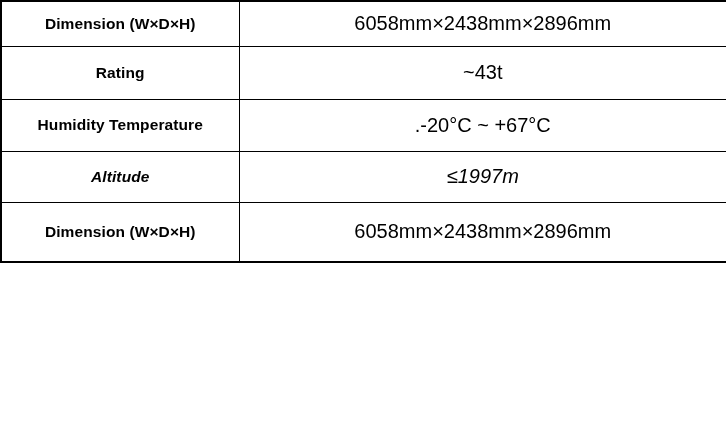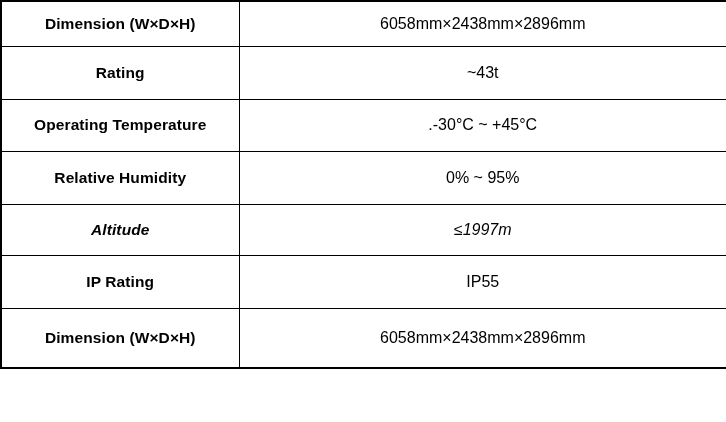--- a/index.html
+++ b/index.html
@@ -30,21 +30,21 @@
     overflow: hidden;
     white-space: nowrap;
   }
   td.label-cell {
     font-weight: bold;
     font-size: 15.5px;
     letter-spacing: 0.1px;
   }
   td.value-cell {
     font-weight: normal;
-    font-size: 16px;
+    font-size: 20px;
   }
   col.c-label { width: 238px; }
   col.c-value { width: 488px; }
   tr.r1 { height: 45px; }
   tr.r2 { height: 53px; }
   tr.r3 { height: 52px; }
   tr.r4 { height: 53px; }
   tr.r5 { height: 51px; font-style: italic; }
   tr.r6 { height: 53px; }
   tr.r7 { height: 52px; }
@@ -62,34 +62,26 @@
     <tbody>
       <tr class="r1">
         <td class="label-cell">Dimension (W×D×H)</td>
         <td class="value-cell">6058mm×2438mm×2896mm</td>
       </tr>
       <tr class="r2">
         <td class="label-cell">Rating</td>
         <td class="value-cell">~43t</td>
       </tr>
       <tr class="r3">
-        <td class="label-cell">Operating Temperature</td>
-        <td class="value-cell">.-30°C ~ +45°C</td>
-      </tr>
-      <tr class="r4">
-        <td class="label-cell">Relative Humidity</td>
-        <td class="value-cell">0% ~ 95%</td>
+        <td class="label-cell">Humidity Temperature</td>
+        <td class="value-cell">.-20°C ~ +67°C</td>
       </tr>
       <tr class="r5">
         <td class="label-cell">Altitude</td>
         <td class="value-cell">≤1997m</td>
-      </tr>
-      <tr class="r6">
-        <td class="label-cell">IP Rating</td>
-        <td class="value-cell">IP55</td>
       </tr>
       <tr class="r8">
         <td class="label-cell">Dimension (W×D×H)</td>
         <td class="value-cell">6058mm×2438mm×2896mm</td>
       </tr>
     </tbody>
   </table>
 </div>
 
 </body></html>

